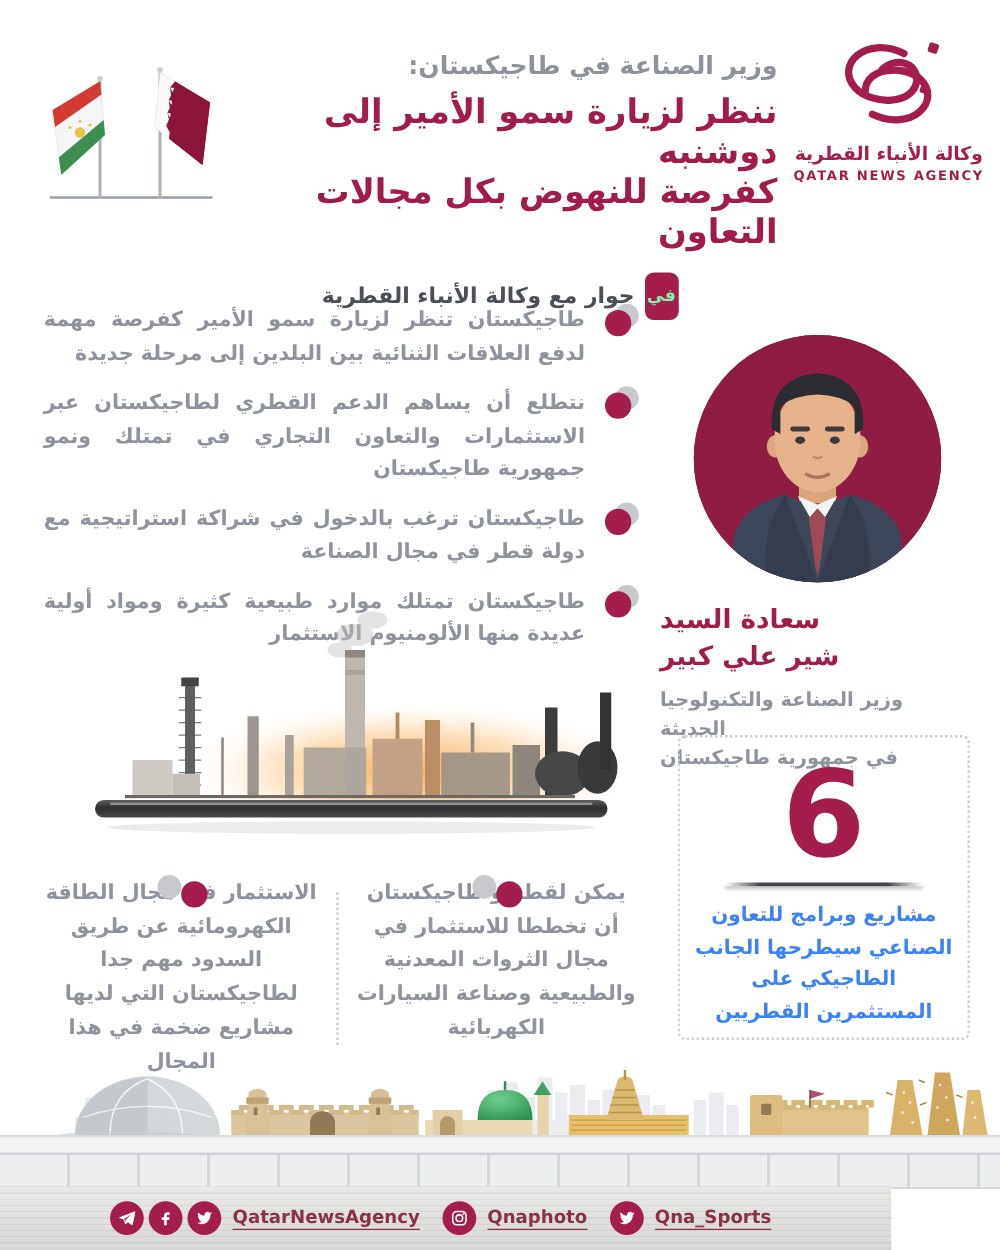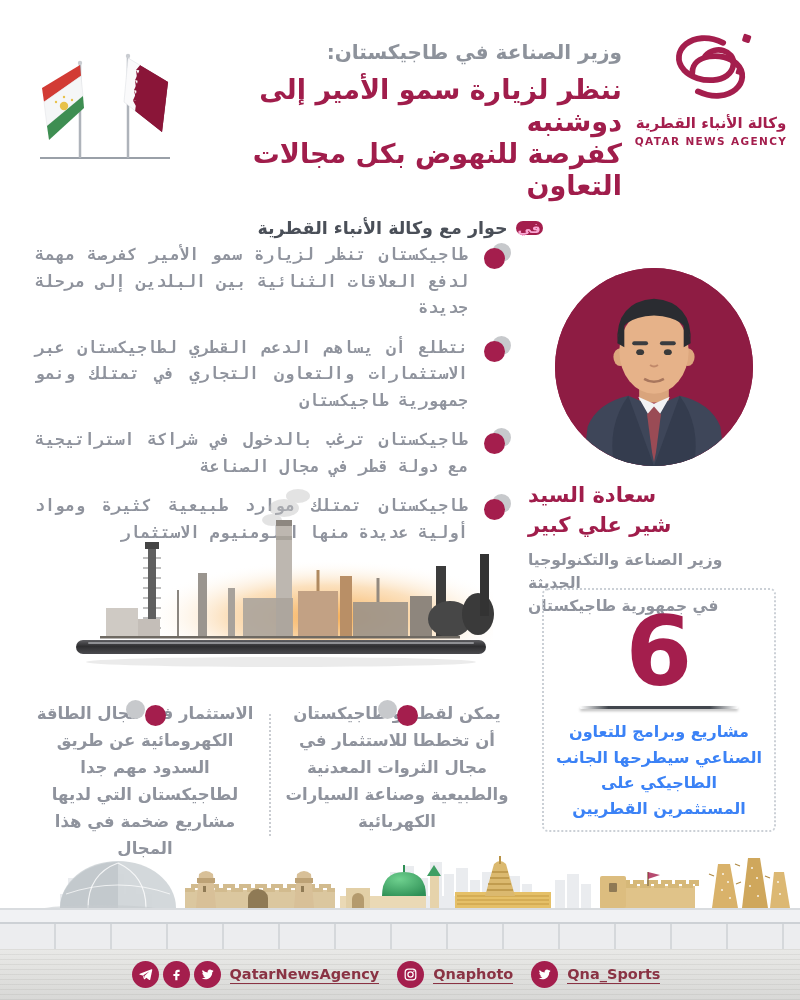--- a/index.html
+++ b/index.html
@@ -10,27 +10,27 @@
   .flags{position:absolute;left:28px;top:30px;width:150px;height:140px;}
   .qna-logo{position:absolute;left:632px;top:26px;width:158px;text-align:center;}
   .qna-logo .mark{display:block;margin:0 auto;}
   .logo-ar{font-size:15px;font-weight:800;color:#A41E4D;direction:rtl;margin-top:2px;}
   .logo-en{font-size:10.5px;font-weight:700;color:#A41E4D;letter-spacing:.13em;margin-top:3px;}
 
   .header-text{position:absolute;left:178px;top:40px;width:444px;direction:rtl;text-align:right;}
   .kicker{font-size:20px;font-weight:700;color:#8D929B;margin-bottom:10px;}
   .title{font-size:27px;line-height:32px;font-weight:800;color:#A01D4B;}
   .badge-row{margin-top:16px;display:flex;direction:rtl;justify-content:center;align-items:center;gap:8px;}
-  .badge-box{width:27px;height:14px;border-radius:7px;background:#A41E4D;color:#f9a8d4;
+  .badge-box{width:27px;height:38px;border-radius:7px;background:#A41E4D;color:#86efac;
              font-size:14px;font-weight:800;display:flex;align-items:center;justify-content:center;}
   .badge-label{font-size:17.5px;font-weight:800;color:#4A4F58;}
 
   
   .bullets{position:absolute;left:35px;top:243px;width:476px;}
-  .bullet{display:flex;direction:rtl;gap:16px;align-items:flex-start;margin-bottom:13px;font-family:Liberation Mono, monospace;}
+  .bullet{display:flex;direction:rtl;gap:16px;align-items:flex-start;margin-bottom:13px;}
   .bullet p{margin:0;font-size:16.5px;line-height:26.5px;font-weight:700;color:#8F939D;
             text-align:justify;text-align-last:right;}
   .ddot{position:relative;width:27px;height:26px;flex:0 0 auto;}
   .ddot::before{content:"";position:absolute;right:0;top:0;width:19px;height:19px;border-radius:50%;background:#C7C9CC;}
   .ddot::after{content:"";position:absolute;left:0;top:5px;width:21px;height:21px;border-radius:50%;background:#A41E4D;}
 
   
   .factory{position:absolute;left:48px;top:478px;width:468px;height:212px;}
 
   
@@ -54,21 +54,21 @@
   .stat-divider{width:158px;height:3px;margin:4px auto 10px auto;border-radius:2px;
                 background:linear-gradient(90deg,transparent,#41464D 18%,#41464D 82%,transparent);
                 box-shadow:0 2px 3px rgba(0,0,0,.28);}
   .stat-caption{font-size:16px;line-height:25.5px;font-weight:700;color:#3b82f6;padding:0 12px;}
 
   
   .panorama{position:absolute;left:0;top:852px;width:800px;height:70px;}
   .stonewall{position:absolute;left:0;top:922px;width:800px;height:26px;
              background:#ECEDEF;border-top:2px solid #CDD1D5;border-bottom:1px solid #C6CACD;
              background-image:repeating-linear-gradient(90deg,transparent 0 54px,#D5D8DB 54px 56px);}
-  .social-band{position:absolute;left:0;top:949px;width:800px;height:51px;
+  .social-band{position:absolute;left:0;top:949px;width:713px;height:51px;
                background:linear-gradient(#E9E9E7,#DCDCDA);
                background-image:repeating-linear-gradient(0deg,rgba(110,110,105,.10) 0 1px,transparent 1px 5px),
                                 linear-gradient(#E9E9E7,#D8D8D6);}
   .social-row{position:absolute;inset:0;display:flex;align-items:center;justify-content:center;gap:10px;}
   .sicon{width:27px;height:27px;border-radius:50%;background:#A41E4D;display:flex;align-items:center;justify-content:center;flex:0 0 auto;}
   .sicon svg{display:block;}
   .sgroup{display:flex;align-items:center;gap:4px;}
   .slabel{font-size:14.5px;font-weight:700;color:#8A3344;border-bottom:1.5px solid #8A3344;
           padding-bottom:1px;margin:0 8px 0 5px;text-decoration:none;}
 </style>

